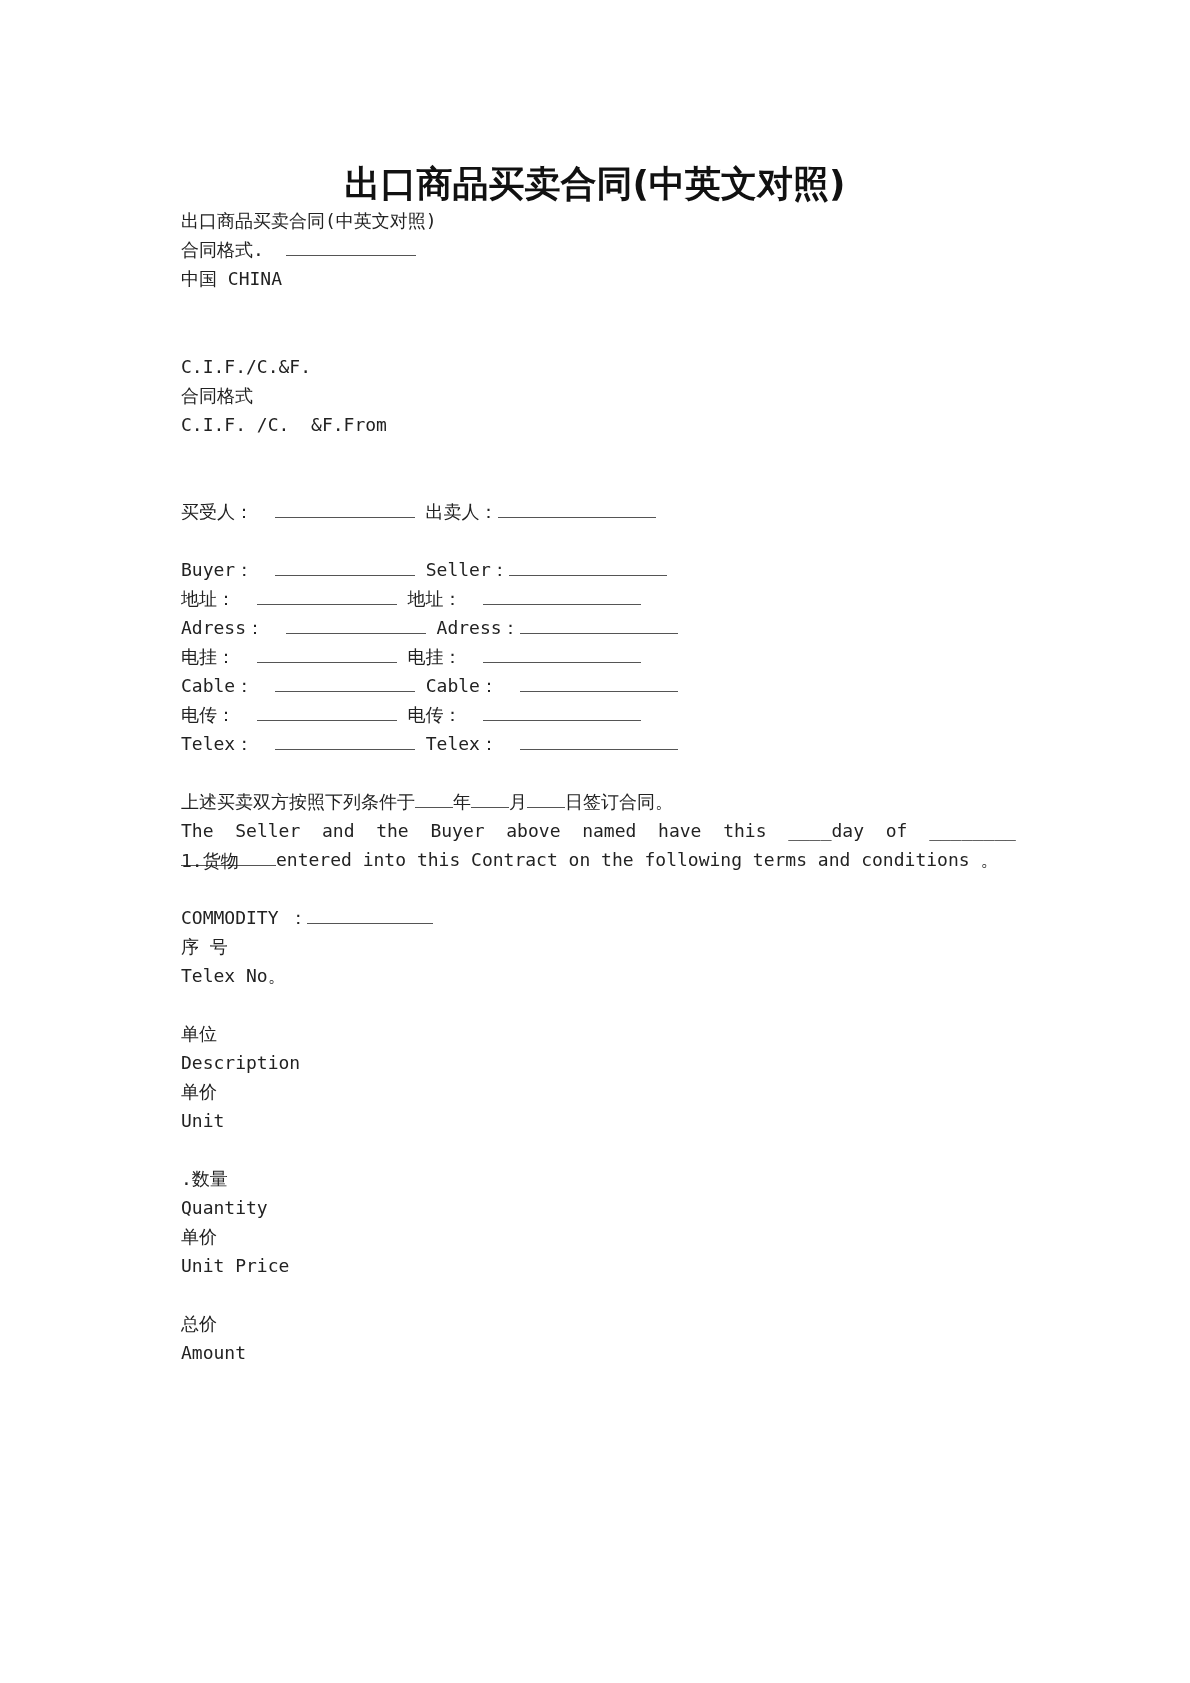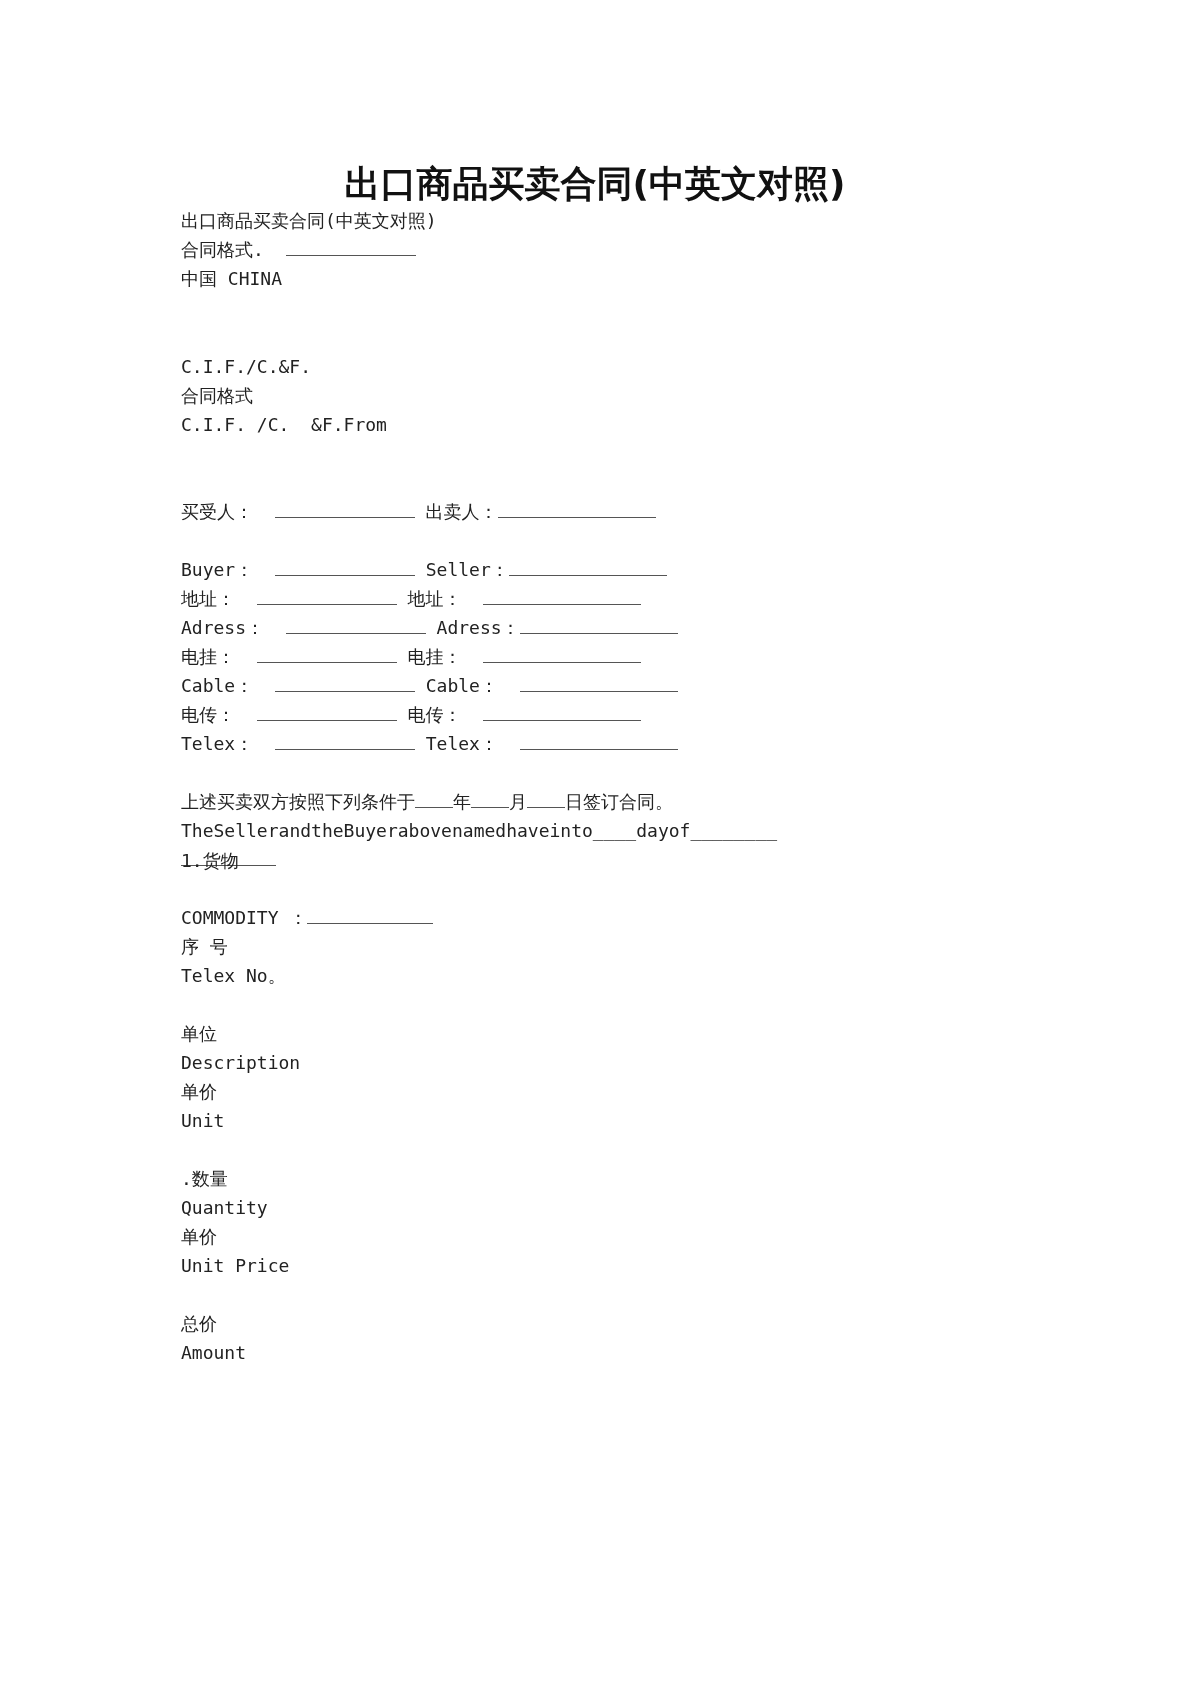--- a/index.html
+++ b/index.html
@@ -7,21 +7,21 @@
   .title {
     position: absolute; top: 160px; left: 0; width: 1190px; text-align: center;
     font-family: "DejaVu Sans", sans-serif; font-weight: bold; font-size: 36px; letter-spacing: 0px;
   }
   .line {
     position: absolute; left: 181px;
     font-family: "DejaVu Sans Mono", "Liberation Mono", monospace;
     font-size: 18px; line-height: 26px; white-space: pre; color: #222;
   }
   .blank { display: inline-block; border-bottom: 1px solid #555; height: 18px; vertical-align: baseline; }
-  .justify { display: flex; justify-content: flex-start; width: 835px; }
+  .justify { display: flex; justify-content: space-between; width: 835px; }
 </style>
 </head>
 <body>
 
 <div class="title">出口商品买卖合同(中英文对照)</div>
 
 <div class="line" style="top:208px">出口商品买卖合同(中英文对照)</div>
 <div class="line" style="top:237px"><span>合同格式.</span>  <span class="blank" style="width:130px"></span></div>
 <div class="line" style="top:266px">中国 CHINA</div>
 
@@ -43,26 +43,26 @@
 
 <div class="line justify" style="top:818px">
   <span>The</span>
   <span>Seller</span>
   <span>and</span>
   <span>the</span>
   <span>Buyer</span>
   <span>above</span>
   <span>named</span>
   <span>have</span>
-  <span>into</span>
+  <span>this</span>
   <span>____day</span>
   <span>of</span>
   <span>________</span>
 </div>
-<div class="line" style="top:847px"><span class="blank" style="width:95px"></span></div>
+<div class="line" style="top:847px"><span class="blank" style="width:95px"></span><span>entered into this Contract on the following terms and conditions 。</span></div>
 
 <div class="line" style="top:848px">1.货物</div>
 <div class="line" style="top:905px"><span>COMMODITY ：</span><span class="blank" style="width:126px"></span></div>
 <div class="line" style="top:934px">序 号</div>
 <div class="line" style="top:963px">Telex No。</div>
 
 <div class="line" style="top:1021px">单位</div>
 <div class="line" style="top:1050px">Description</div>
 <div class="line" style="top:1079px">单价</div>
 <div class="line" style="top:1108px">Unit</div>

